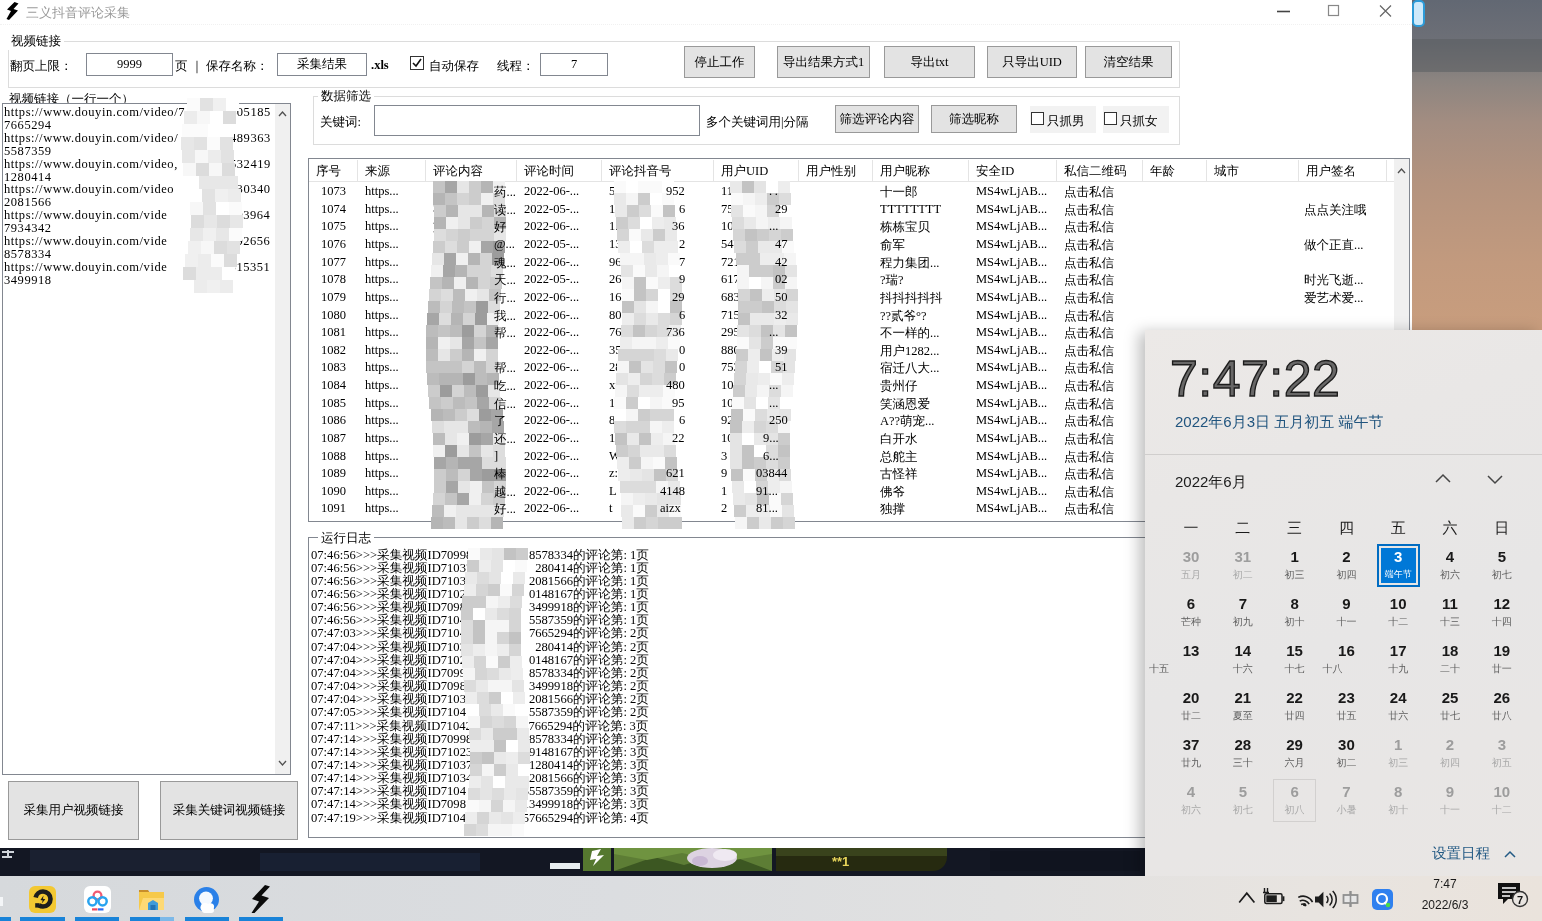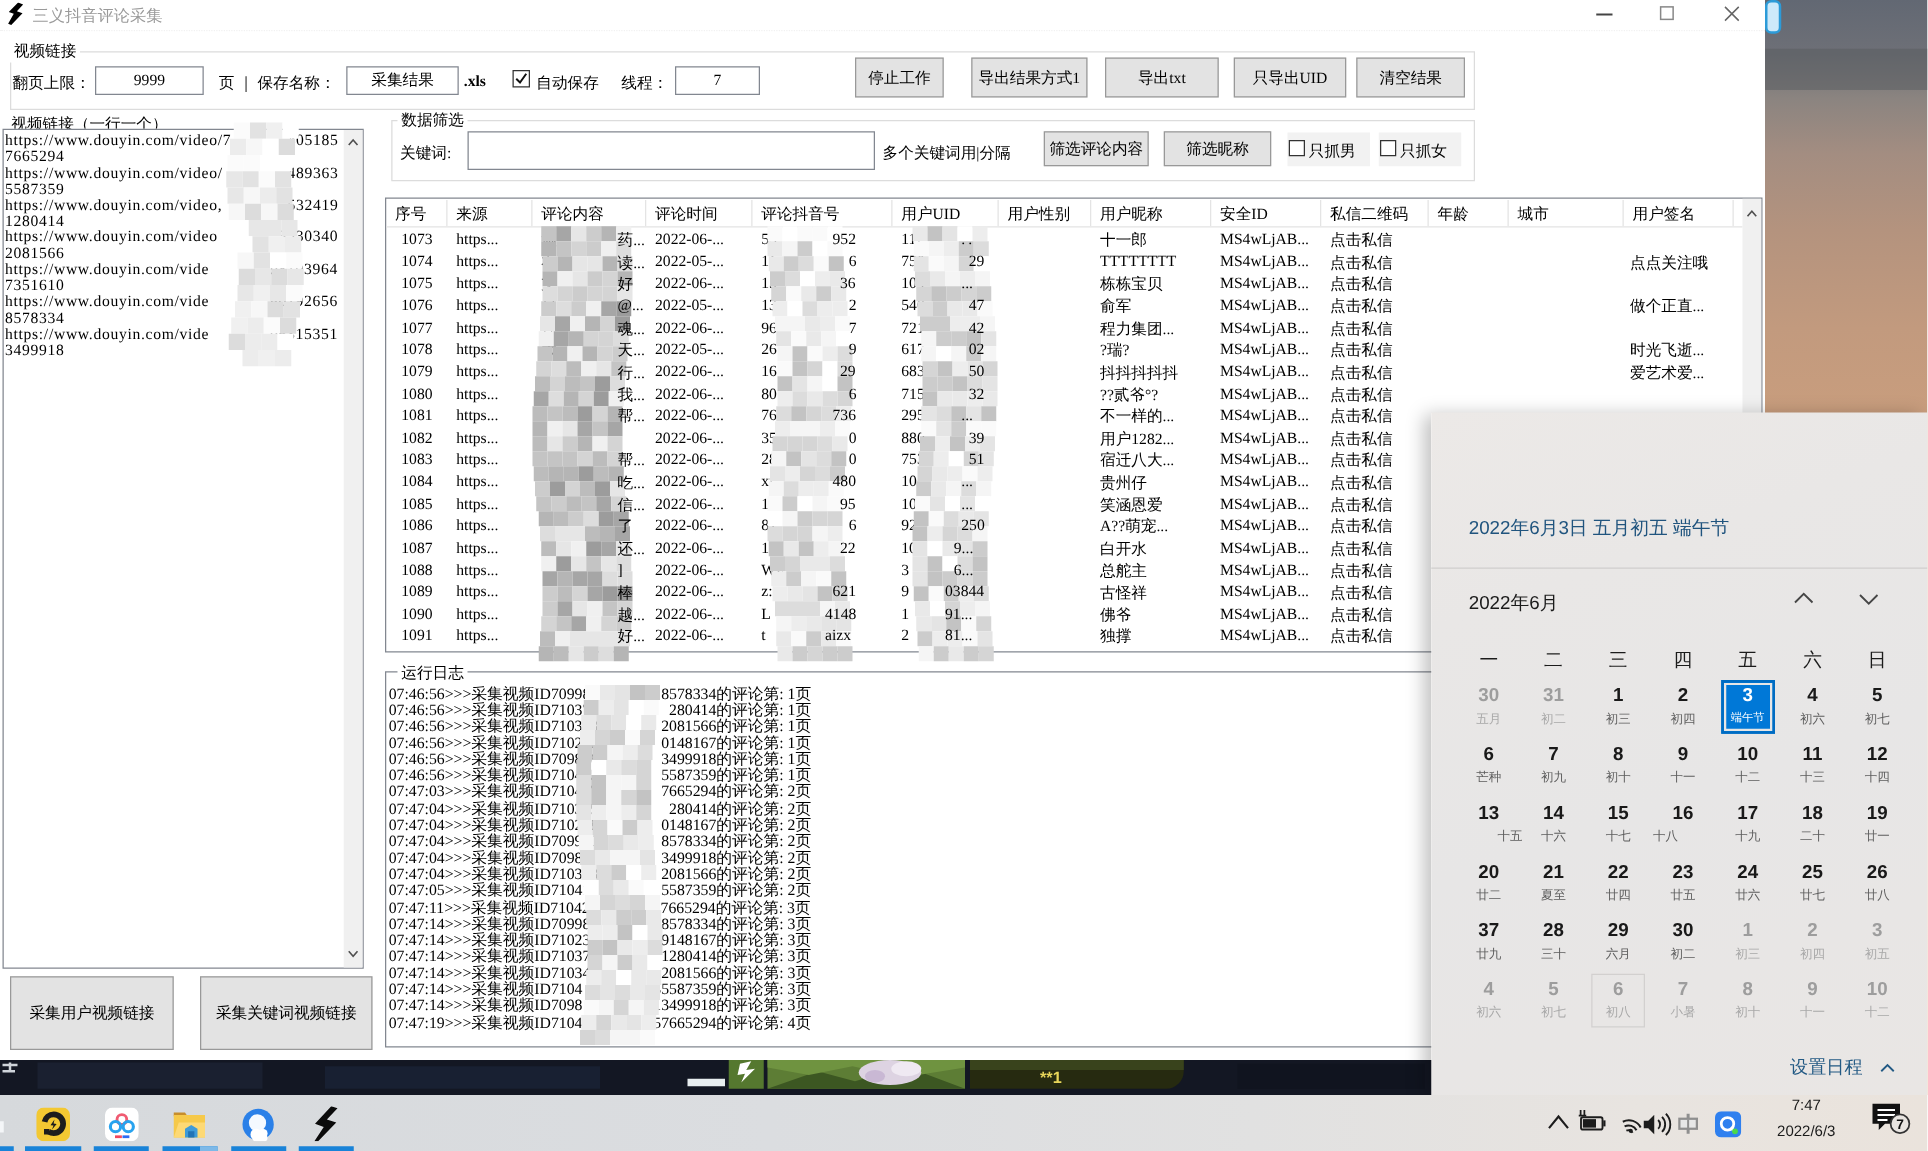--- a/index.html
+++ b/index.html
@@ -40,21 +40,21 @@
 <div class="t" style="left:26px;top:4px;font-size:13px;color:#9a9a9a">三义抖音评论采集</div>
 <svg class="abs" style="left:1270px;top:2px" width="130" height="18">
     <path d="M7,9.5 h13" stroke="#444" stroke-width="1.6" fill="none"></path>
     <rect x="58.5" y="3.5" width="10" height="10" fill="none" stroke="#888" stroke-width="1.2"></rect>
     <path d="M110,3.5 l11,11 M121,3.5 l-11,11" stroke="#666" stroke-width="1.2" fill="none"></path>
   </svg>
 <div class="abs" style="left:0;top:24px;width:1412px;border-top:1px dotted #f1f1f1"></div>
 <div class="gb" style="left:8px;top:41px;width:1172px;height:47px"></div>
 <div class="gl" style="left:8px;top:33px">视频链接</div>
 <div class="t" style="left:10px;top:58px">翻页上限：</div>
-<div class="inp" style="left:76px;top:53px;width:87px;height:23px;line-height:21px">9999</div>
+<div class="inp" style="left:86px;top:53px;width:87px;height:23px;line-height:21px">9999</div>
 <div class="t" style="left:175px;top:58px">页 ｜ 保存名称：</div>
 <div class="inp" style="left:277px;top:53px;width:90px;height:23px;line-height:21px">采集结果</div>
 <div class="t" style="left:371px;top:58px;font-weight:bold">.xls</div>
 <div class="abs" style="left:410px;top:56px;width:14px;height:14px;border:1.5px solid #333;box-sizing:border-box;background:#fff"></div>
 <svg class="abs" style="left:411px;top:57px" width="12" height="12">
     <path d="M2,6 l3,3 5,-7" stroke="#111" stroke-width="1.6" fill="none"></path>
   </svg>
 <div class="t" style="left:429px;top:58px">自动保存</div>
 <div class="t" style="left:497px;top:58px">线程：</div>
 <div class="inp" style="left:540px;top:53px;width:68px;height:23px;line-height:21px">7</div>
@@ -77,21 +77,21 @@
 <div>https://www.douyin.com/video/</div>
     <div>5587359</div>
 <div class="abs" style="top:25.8px;left:226px">489363</div>
 <div>https://www.douyin.com/video,</div>
     <div>1280414</div>
 <div class="abs" style="top:51.6px;left:226px">532419</div>
 <div>https://www.douyin.com/video</div>
     <div>2081566</div>
 <div class="abs" style="top:77.4px;left:219px">3530340</div>
 <div>https://www.douyin.com/vide</div>
-    <div>7351610</div>
+    <div>7934342</div>
 <div class="abs" style="top:103.2px;left:212px">98103964</div>
 <div>https://www.douyin.com/vide</div>
     <div>8578334</div>
 <div class="abs" style="top:129.0px;left:212px">80192656</div>
 <div>https://www.douyin.com/vide</div>
     <div>3499918</div>
 <div class="abs" style="top:154.8px;left:212px">96315351</div>
 </div>
 <svg style="position:absolute;left:0;top:0" width="1542" height="921">
     <rect x="187" y="98" width="13" height="13" fill="#fbfbfb"></rect>
@@ -1030,20 +1030,21 @@
     <rect x="513" y="812" width="12" height="12" fill="#ededed"></rect>
     <rect x="464" y="824" width="12" height="12" fill="#d5d5d5"></rect>
     <rect x="476" y="824" width="12" height="12" fill="#dcdcdc"></rect>
     <rect x="488" y="824" width="12" height="12" fill="#f5f5f5"></rect>
     <rect x="500" y="824" width="12" height="12" fill="#f5f5f5"></rect>
     <rect x="512" y="824" width="12" height="12" fill="#fafafa"></rect>
   </svg>
 <div class="btn" style="left:8px;top:781px;width:131px;height:59px;line-height:57px">采集用户视频链接</div>
 <div class="btn" style="left:160px;top:781px;width:138px;height:59px;line-height:57px">采集关键词视频链接</div>
 <div class="abs sans" style="left:1145px;top:330px;width:397px;height:546px;background:linear-gradient(160deg,#ece9e7 0%,#e9e7e6 25%,#e7e6e6 55%,#e9e6e4 100%);box-shadow:-6px 2px 14px rgba(0,0,0,.25)">
+<div style="position:absolute;left:25px;top:20px;font-size:50px;color:rgba(25,25,25,.62);-webkit-text-stroke:1.35px #1c1c1c;letter-spacing:.5px">7:47:22</div>
 <div style="position:absolute;left:30px;top:83px;font-size:15px;color:#20547e">2022年6月3日 五月初五 端午节</div>
 <div style="position:absolute;left:0;top:124px;width:397px;border-top:1px solid #d0cecd"></div>
 <div style="position:absolute;left:30px;top:143px;font-size:15px;color:#1b1b1b">2022年6月</div>
 <svg style="position:absolute;left:288px;top:141px" width="86" height="16">
       <path d="M3,11 l7,-7 7,7" stroke="#464646" stroke-width="1.5" fill="none"></path>
       <path d="M55,5 l7,7 7,-7" stroke="#464646" stroke-width="1.5" fill="none"></path>
     </svg>
 </div>
 <div class="abs sans" style="left:1171.0px;top:519px;width:40px;text-align:center;font-size:15px;color:#1b1b1b">一</div>
 <div class="abs sans" style="left:1222.8px;top:519px;width:40px;text-align:center;font-size:15px;color:#1b1b1b">二</div>
@@ -1075,21 +1076,21 @@
 <div class="abs sans" style="left:1270.6px;top:615px;width:48px;text-align:center;font-size:10px;color:#5d5d5d">初十</div>
 <div class="abs sans" style="left:1322.4px;top:595px;width:48px;text-align:center;font-size:15px;font-weight:bold;color:#191919">9</div>
 <div class="abs sans" style="left:1322.4px;top:615px;width:48px;text-align:center;font-size:10px;color:#5d5d5d">十一</div>
 <div class="abs sans" style="left:1374.2px;top:595px;width:48px;text-align:center;font-size:15px;font-weight:bold;color:#191919">10</div>
 <div class="abs sans" style="left:1374.2px;top:615px;width:48px;text-align:center;font-size:10px;color:#5d5d5d">十二</div>
 <div class="abs sans" style="left:1426.0px;top:595px;width:48px;text-align:center;font-size:15px;font-weight:bold;color:#191919">11</div>
 <div class="abs sans" style="left:1426.0px;top:615px;width:48px;text-align:center;font-size:10px;color:#5d5d5d">十三</div>
 <div class="abs sans" style="left:1477.8px;top:595px;width:48px;text-align:center;font-size:15px;font-weight:bold;color:#191919">12</div>
 <div class="abs sans" style="left:1477.8px;top:615px;width:48px;text-align:center;font-size:10px;color:#5d5d5d">十四</div>
 <div class="abs sans" style="left:1167.0px;top:642px;width:48px;text-align:center;font-size:15px;font-weight:bold;color:#191919">13</div>
-<div class="abs sans" style="left:1170px;top:662px;width:48px;text-align:right;font-size:10px;color:#5d5d5d">十五</div>
+<div class="abs sans" style="left:1135px;top:662px;width:48px;text-align:center;font-size:10px;color:#5d5d5d">十五</div>
 <div class="abs sans" style="left:1218.8px;top:642px;width:48px;text-align:center;font-size:15px;font-weight:bold;color:#191919">14</div>
 <div class="abs sans" style="left:1218.8px;top:662px;width:48px;text-align:center;font-size:10px;color:#5d5d5d">十六</div>
 <div class="abs sans" style="left:1270.6px;top:642px;width:48px;text-align:center;font-size:15px;font-weight:bold;color:#191919">15</div>
 <div class="abs sans" style="left:1270.6px;top:662px;width:48px;text-align:center;font-size:10px;color:#5d5d5d">十七</div>
 <div class="abs sans" style="left:1322.4px;top:642px;width:48px;text-align:center;font-size:15px;font-weight:bold;color:#191919">16</div>
 <div class="abs sans" style="left:1322.4px;top:662px;width:48px;text-align:left;font-size:10px;color:#5d5d5d">十八</div>
 <div class="abs sans" style="left:1374.2px;top:642px;width:48px;text-align:center;font-size:15px;font-weight:bold;color:#191919">17</div>
 <div class="abs sans" style="left:1374.2px;top:662px;width:48px;text-align:center;font-size:10px;color:#5d5d5d">十九</div>
 <div class="abs sans" style="left:1426.0px;top:642px;width:48px;text-align:center;font-size:15px;font-weight:bold;color:#191919">18</div>
 <div class="abs sans" style="left:1426.0px;top:662px;width:48px;text-align:center;font-size:10px;color:#5d5d5d">二十</div>

